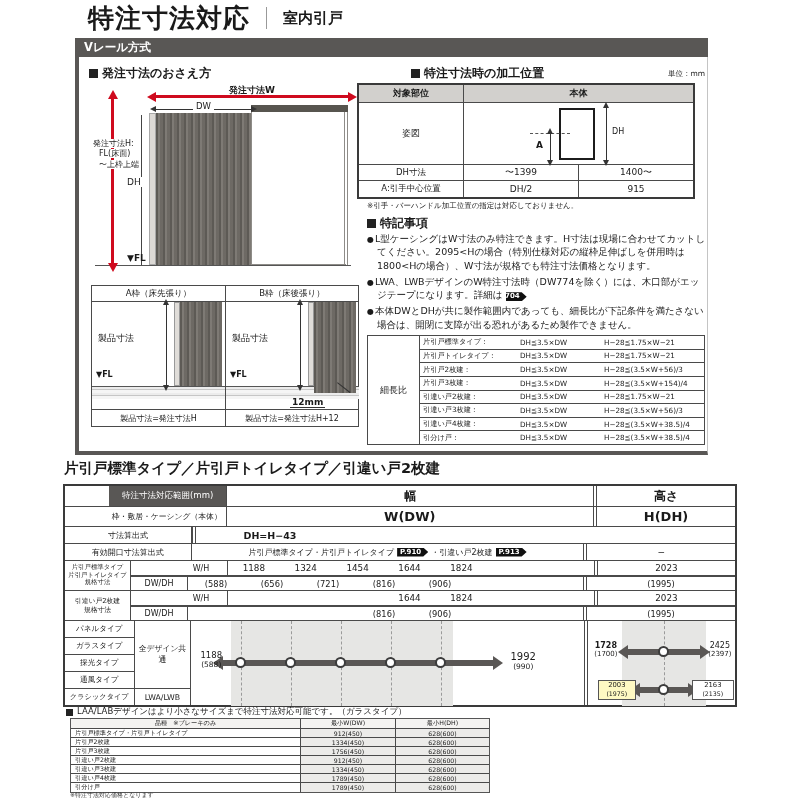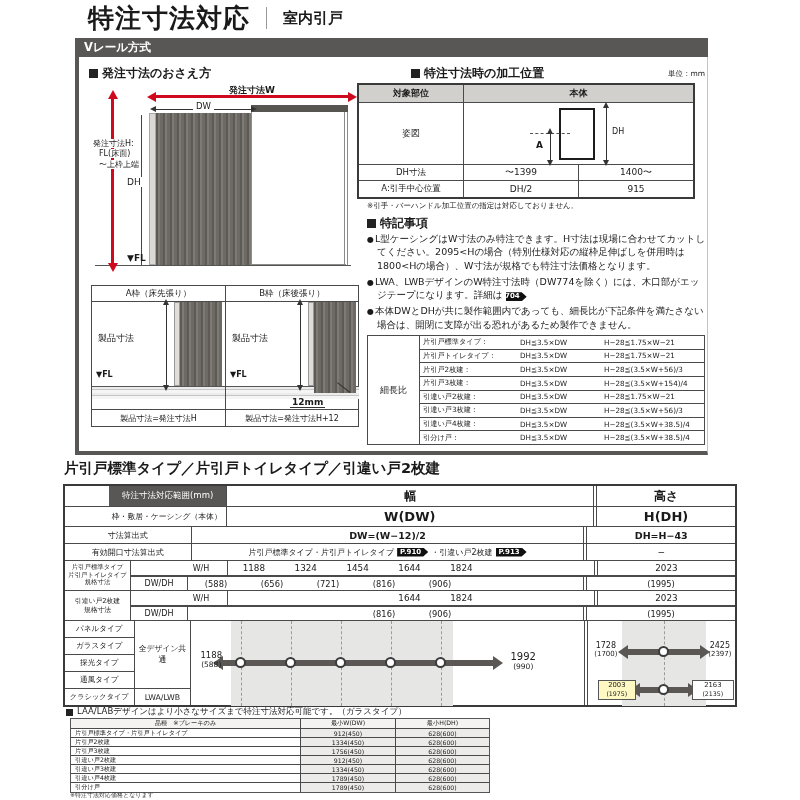--- a/index.html
+++ b/index.html
@@ -228,21 +228,20 @@
     </div>
 
     <div class="trow" style="height:20px;padding-left:43px;">
       <div class="cell br" style="width:127px;font-size:7.8px;">枠・敷居・ケーシング（本体）</div>
       <div class="cell" style="width:393px;font-size:13px;font-weight:bold;">W(DW)</div>
       <div class="cell dbl" style="width:152px;font-size:13px;font-weight:bold;">H(DH)</div>
     </div>
 
     <div class="trow" style="height:17px;">
       <div class="cell br" style="width:127px;font-size:8px;">寸法算出式</div>
-      <div class="cell" style="width:393px;font-size:9.5px;font-weight:bold;">DW=(W−12)/2</div>
       <div class="cell dbl" style="width:152px;font-size:9.5px;font-weight:bold;">DH=H−43</div>
     </div>
 
     <div class="trow" style="height:17px;">
       <div class="cell br" style="width:127px;font-size:8px;">有効開口寸法算出式</div>
       <div class="cell" style="width:393px;font-size:8px;gap:3px;">
         <span>片引戸標準タイプ・片引戸トイレタイプ</span>
         <span class="badge">P.910</span>
         <span>・引違い戸2枚建</span>
         <span class="badge">P.913</span>
@@ -340,21 +339,21 @@
           <span style="font-size:7.5px;">(990)</span>
         </div>
       </div>
 
       <div class="dbl" style="width:152px;position:relative;">
         <div class="abs" style="left:34px;top:0;width:84px;height:85px;background:#e6e6e4;"></div>
         <div class="dashv" style="left:76px;top:0;height:85px;"></div>
         <div class="gah" style="left:40px;top:28px;width:72px;"></div>
         <div class="circ" style="left:70px;top:25px;"></div>
         <div class="rangelab" style="left:0;top:20px;width:36px;">
-          <span style="font-size:8px;">1728</span>
+          <span style="font-size:8px;font-weight:bold;">1728</span>
           <span style="font-size:7px;">(1700)</span>
         </div>
         <div class="rangelab" style="left:114px;top:20px;width:36px;">
           <span style="font-size:8px;">2425</span>
           <span style="font-size:7px;">(2397)</span>
         </div>
         <div class="gah" style="left:52px;top:66px;width:48px;"></div>
         <div class="circ" style="left:70px;top:63px;"></div>
         <div class="rangelab" style="left:10px;top:59px;width:38px;height:20px;background:#fef9c3;border:1px solid #555;z-index:2;justify-content:center;">
           <span style="font-size:6.8px;">2003</span>

